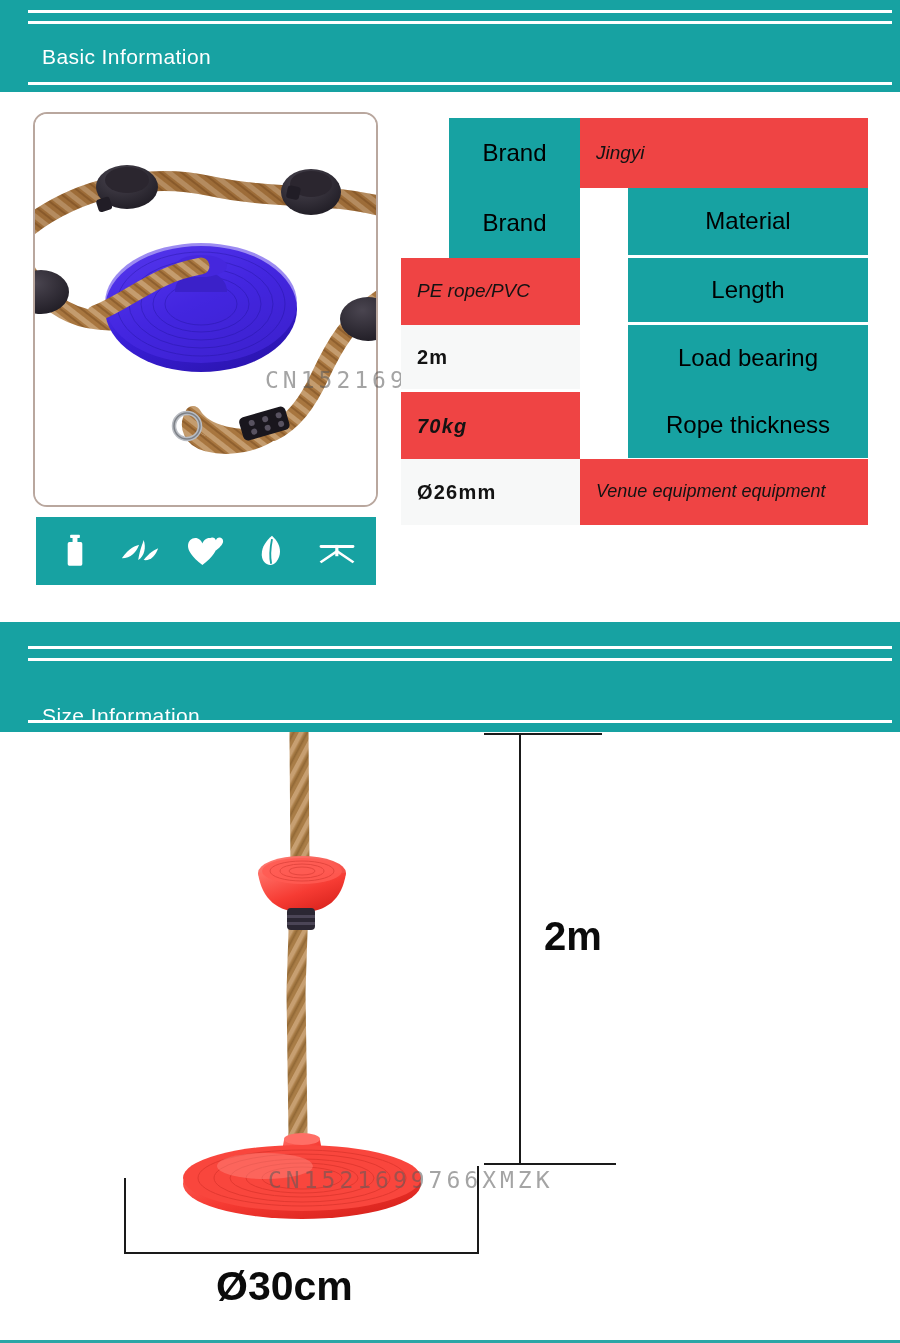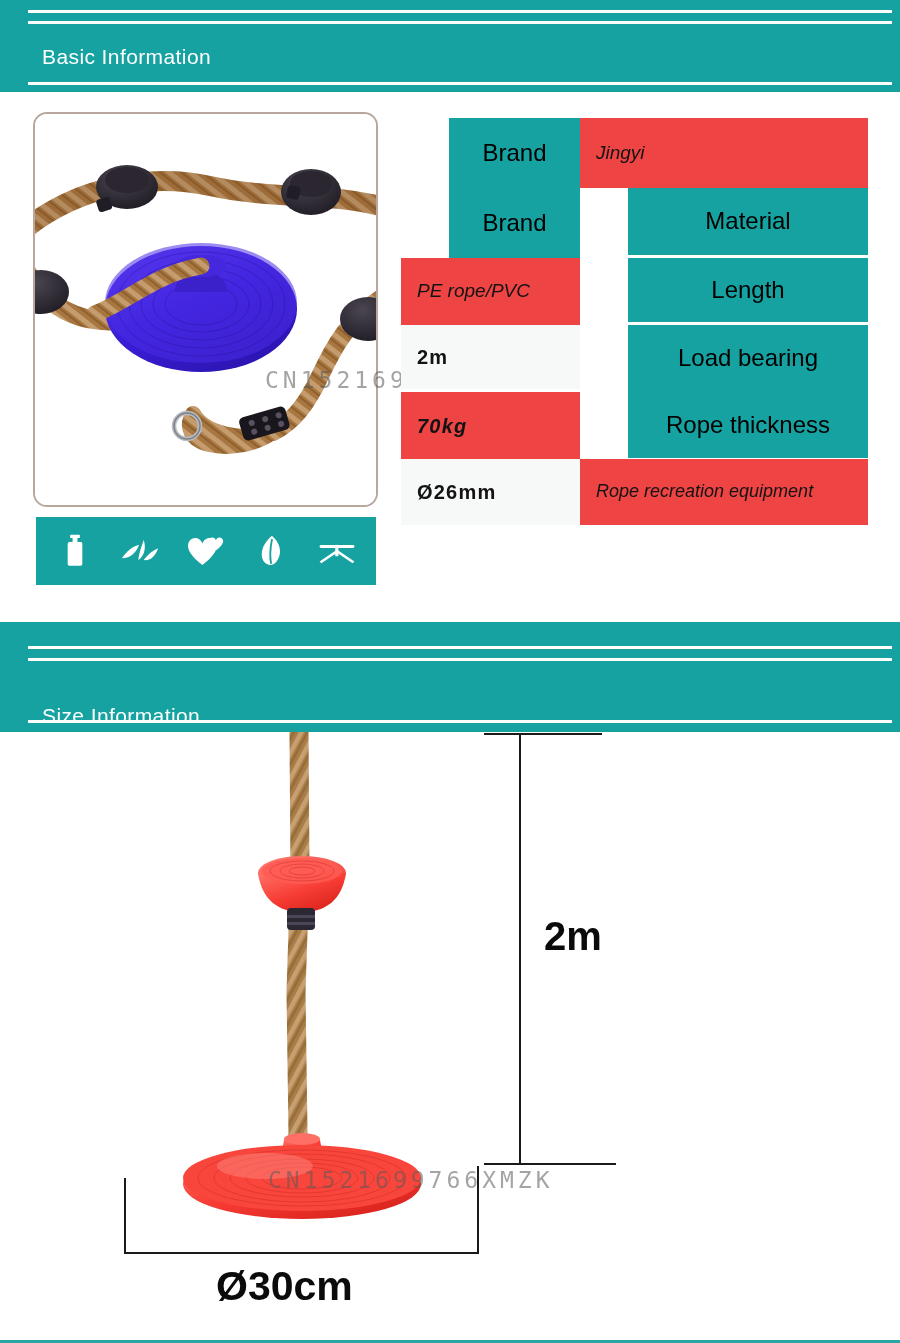--- a/index.html
+++ b/index.html
@@ -292,21 +292,21 @@
 
     <div class="spec-label" style="height:64px">Length</div>
     <div class="spec-value base bold" style="height:64px">2m</div>
 
     <div class="spec-label" style="height:67px">Load bearing</div>
     <div class="spec-value alt bold" style="height:67px">70kg</div>
 
     <div class="spec-label" style="height:66px">Rope thickness</div>
     <div class="spec-value base bold" style="height:66px">Ø26mm</div>
 
-    <div class="spec-value alt" style="height:66px; font-size:18px">Rope recreation equipment</div>
+    <div class="spec-value alt" style="height:66px; font-size:18px">Venue equipment equipment</div>
   </div>
 
   <div class="banner" id="banner-size">
     <div class="banner-rule r1"></div>
     <div class="banner-rule r2"></div>
     <div class="banner-rule r3"></div>
     <div class="banner-title">Size Information</div>
   </div>
 
   <div class="size-area">

